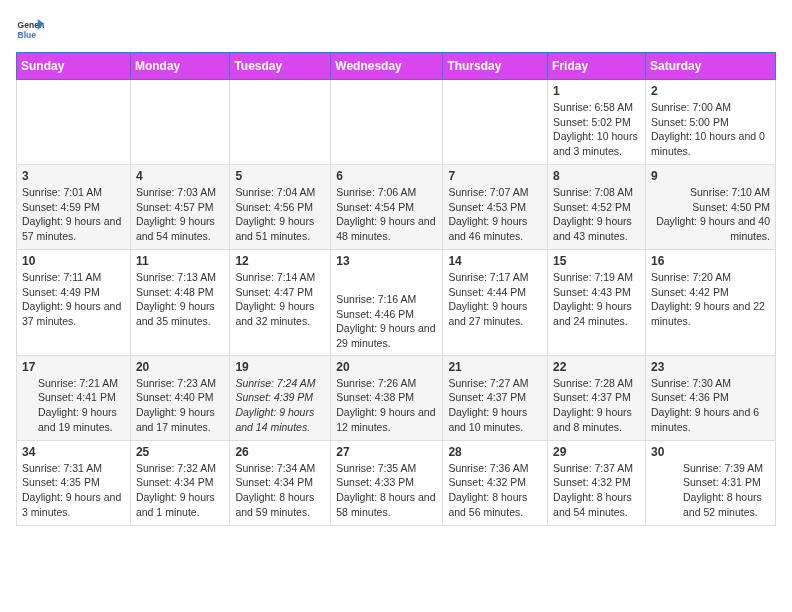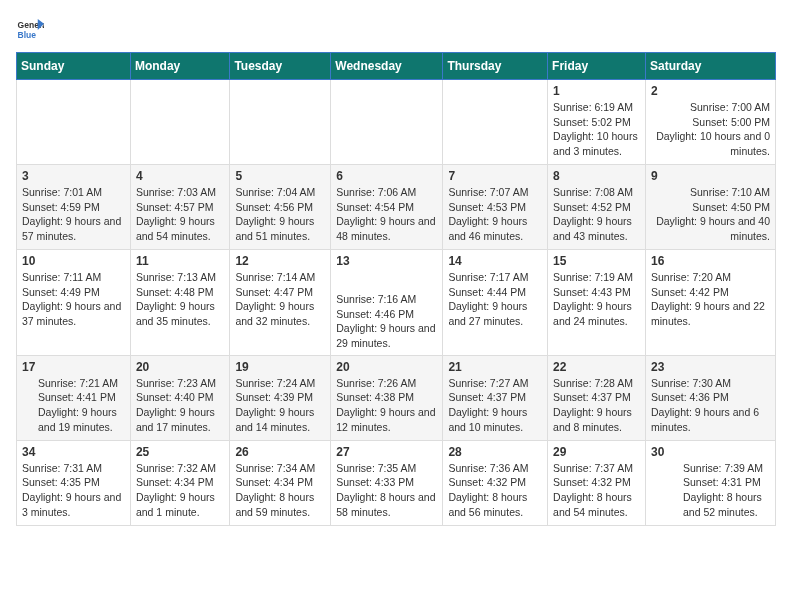--- a/index.html
+++ b/index.html
@@ -36,21 +36,21 @@
     .location-title {
       font-size: 14px;
       color: #555;
     }
     table {
       width: 100%;
       border-collapse: collapse;
       font-size: 11px;
     }
     thead tr {
-      background-color: #0f766e;
+      background-color: #d946ef;
       color: #fff;
     }
     thead th {
       padding: 6px 4px;
       font-size: 12px;
       font-weight: bold;
       border: 1px solid #3a78c9;
       text-align: left;
     }
     tbody tr {
@@ -119,27 +119,27 @@
   </thead>
   <tbody id="calendar-body">
   <tr>
         <td class="empty-cell"></td>
         <td class="empty-cell"></td>
         <td class="empty-cell"></td>
         <td class="empty-cell"></td>
         <td class="empty-cell"></td>
         <td>
           <span class="day-number">1</span>
-          <div class="day-info" style="white-space: pre-line;">Sunrise: 6:19 AM
+          <div class="day-info" style="white-space: pre-line;">Sunrise: 6:58 AM
 Sunset: 5:02 PM
 Daylight: 10 hours and 3 minutes.</div>
         </td>
         <td>
           <span class="day-number">2</span>
-          <div class="day-info" style="white-space: pre-line; text-align: right;">Sunrise: 7:00 AM
+          <div class="day-info" style="white-space: pre-line;">Sunrise: 7:00 AM
 Sunset: 5:00 PM
 Daylight: 10 hours and 0 minutes.</div>
         </td>
       </tr>
       <tr>
         <td>
           <span class="day-number">3</span>
           <div class="day-info" style="white-space: pre-line;">Sunrise: 7:01 AM
 Sunset: 4:59 PM
 Daylight: 9 hours and 57 minutes.</div>
@@ -233,21 +233,21 @@
 Daylight: 9 hours and 19 minutes.</div>
         </td>
         <td>
           <span class="day-number">20</span>
           <div class="day-info" style="white-space: pre-line;">Sunrise: 7:23 AM
 Sunset: 4:40 PM
 Daylight: 9 hours and 17 minutes.</div>
         </td>
         <td>
           <span class="day-number">19</span>
-          <div class="day-info" style="white-space: pre-line;">Sunrise: 7:24 AM
+          <div class="day-info" style="white-space: pre-line; font-style: italic;">Sunrise: 7:24 AM
 Sunset: 4:39 PM
 Daylight: 9 hours and 14 minutes.</div>
         </td>
         <td>
           <span class="day-number">20</span>
           <div class="day-info" style="white-space: pre-line;">Sunrise: 7:26 AM
 Sunset: 4:38 PM
 Daylight: 9 hours and 12 minutes.</div>
         </td>
         <td>

